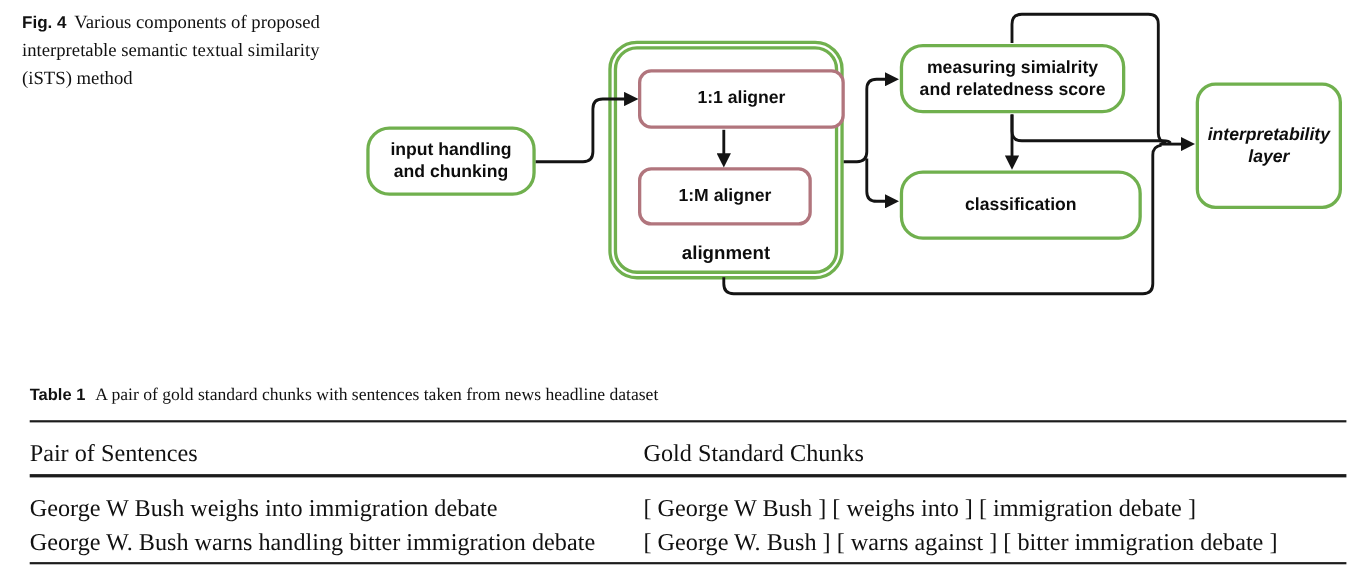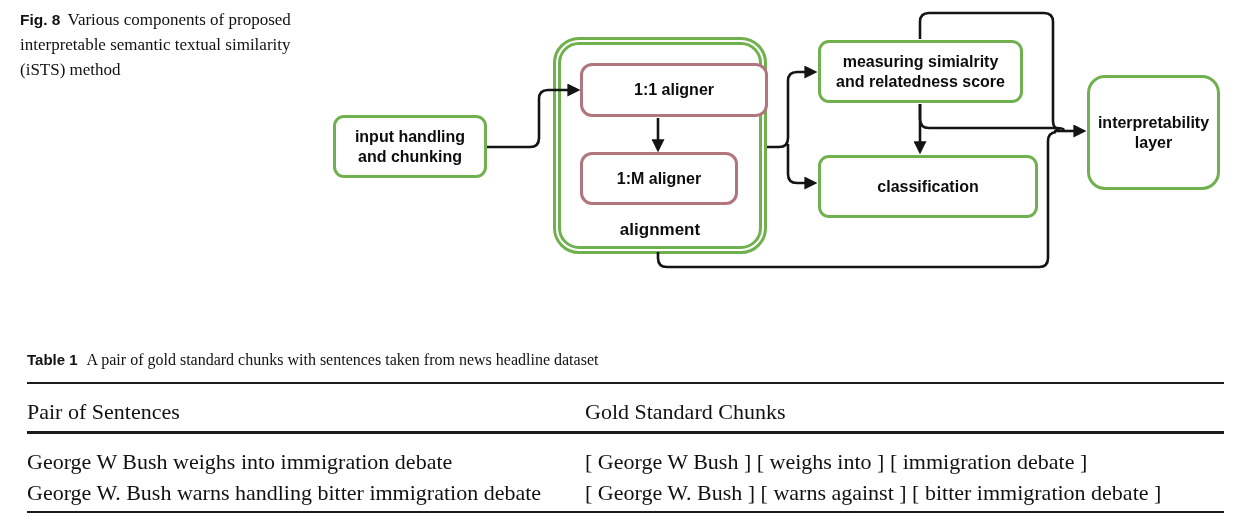--- a/index.html
+++ b/index.html
@@ -17,21 +17,21 @@
   .fig-caption{position:absolute;left:20px;top:7px;width:285px;font-size:17px;line-height:25px;}
   .cap-label{font-family:"Liberation Sans", sans-serif;font-weight:bold;font-size:15.5px;margin-right:7px;}
   
   .edges{position:absolute;left:0;top:0;pointer-events:none;z-index:3;}
   .node{
     position:absolute;box-sizing:border-box;background:#ffffff;
     display:flex;align-items:center;justify-content:center;text-align:center;
     font-family:"Liberation Sans", sans-serif;font-weight:bold;font-size:16px;
     line-height:20px;white-space:pre-line;z-index:2;color:#0d0d0d;
   }
-  .green-box{border:3px solid var(--green);border-radius:11px;}
+  .green-box{border:3px solid var(--green);border-radius:21px;}
   .maroon-box{border:3px solid var(--maroon);border-radius:12px;}
   .container-box{position:absolute;box-sizing:border-box;border:3px solid var(--green);border-radius:26px;background:#ffffff;z-index:1;}
   .container-inner{position:absolute;inset:2px;border:3px solid var(--green);border-radius:21px;}
   .container-label{
     position:absolute;box-sizing:border-box;text-align:center;z-index:2;
     font-family:Liberation Sans, sans-serif;font-weight:bold;font-size:17px;color:#0d0d0d;
   }
   
   .tbl-caption{position:absolute;left:27px;top:351px;font-size:16px;}
   .tbl-caption .cap-label{font-size:15px;margin-right:9px;}
@@ -39,21 +39,21 @@
   .cell{position:absolute;font-size:22px;white-space:nowrap;}
   .col1{left:27px;}
   .col2{left:585px;}
 </style>
 </head>
 <body>
 
 <div class="canvas">
 
   <div class="fig-caption">
-    <span class="cap-label">Fig. 8</span><span>Various components of proposed interpretable semantic textual similarity (iSTS) method</span>
+    <span class="cap-label">Fig. 4</span><span>Various components of proposed interpretable semantic textual similarity (iSTS) method</span>
   </div>
 
   <div>
 
     <svg class="edges" width="1237" height="300" viewBox="0 0 1237 300">
       <defs>
         <marker id="ah" viewBox="0 0 10 10" refX="0.5" refY="5" markerWidth="5" markerHeight="5" orient="auto" markerUnits="strokeWidth">
           <path d="M0,0 L10,5 L0,10 Z" fill="#141414"></path>
         </marker>
       </defs>
@@ -80,21 +80,21 @@
 
     <div class="node maroon-box" style="left:580px;top:63px;width:188px;height:54px;">1:1 aligner</div>
 
     <div class="node maroon-box" style="left:580px;top:152px;width:158px;height:53px;">1:M aligner</div>
 
     <div class="node green-box" style="left:818px;top:40px;width:205px;height:63px;">measuring simialrity
 and relatedness score</div>
 
     <div class="node green-box" style="left:818px;top:155px;width:220px;height:63px;">classification</div>
 
-    <div class="node green-box" style="left:1087px;top:75px;width:133px;height:115px;border-radius:18px;">interpretability
+    <div class="node green-box" style="left:1087px;top:75px;width:133px;height:115px;border-radius:18px;font-style:italic;">interpretability
 layer</div>
   </div>
 
   <div>
     <div class="tbl-caption">
       <span class="cap-label">Table 1</span><span>A pair of gold standard chunks with sentences taken from news headline dataset</span>
     </div>
 
     <div class="rule" style="top:382px;height:2px;"></div>
 

